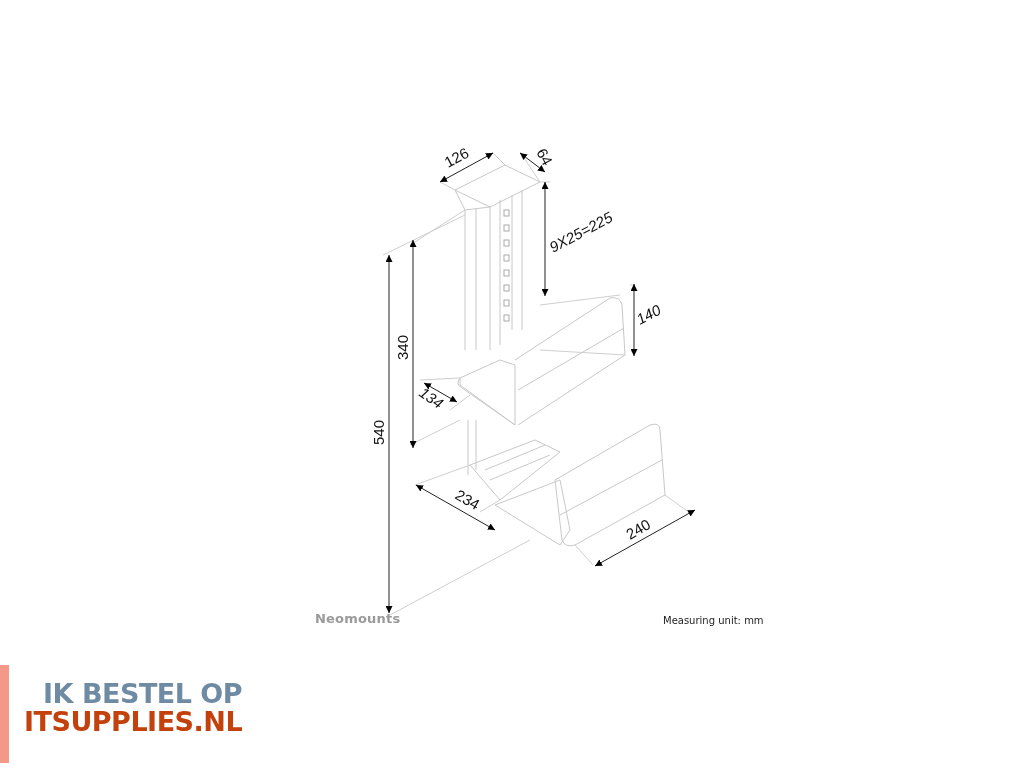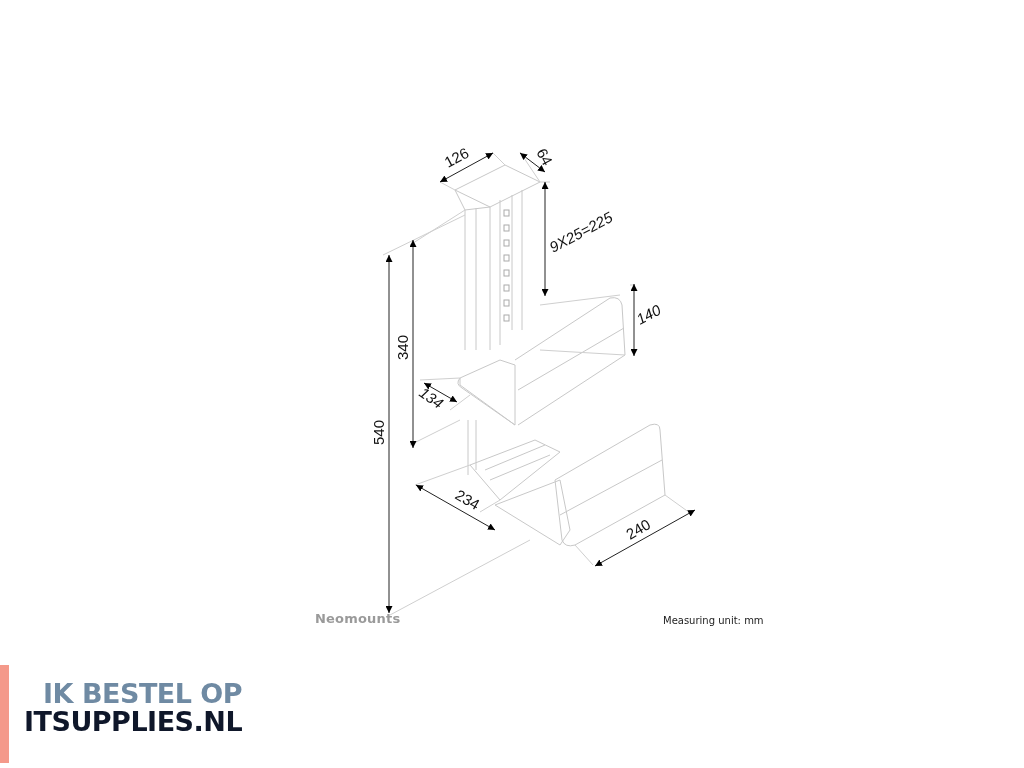--- a/index.html
+++ b/index.html
@@ -4,21 +4,21 @@
 <style>
   html, body { margin: 0; padding: 0; background: #ffffff; }
   body { width: 1024px; height: 768px; position: relative; overflow: hidden; font-family: "Liberation Sans", sans-serif; }
   #drawing { position: absolute; left: 0; top: 0; width: 1024px; height: 768px; }
   .dim-label { font-family: "Liberation Sans", sans-serif; font-size: 15px; fill: #111; }
   .brand { position: absolute; left: 271px; top: 611px; font-size: 13px; font-weight: bold; color: #9a9a9a; letter-spacing: 0.2px; font-family: "DejaVu Sans", sans-serif; margin-left: 44px; }
   .unit { position: absolute; left: 663px; top: 615px; font-size: 10px; color: #222; font-family: "DejaVu Sans", sans-serif; }
   .logo-bar { position: absolute; left: 0; top: 665px; width: 9px; height: 98px; background: #f4998a; }
   .logo { position: absolute; left: 24px; top: 680px; font-family: "DejaVu Sans", sans-serif; font-weight: bold; line-height: 28px; letter-spacing: -0.5px; text-align: right; }
   .logo .l1 { color: #6f8aa3; font-size: 27px; display: block; }
-  .logo .l2 { color: #0f172a; font-size: 27px; display: block; }
+  .logo .l2 { color: #c2410c; font-size: 27px; display: block; }
 </style>
 </head>
 <body>
 
 <svg id="drawing" viewBox="0 0 1024 768" xmlns="http://www.w3.org/2000/svg">
   <defs>
     <marker id="arr" viewBox="0 0 10 10" refX="10" refY="5" markerWidth="7" markerHeight="7" orient="auto-start-reverse">
       <path d="M0,0 L10,5 L0,10 z" fill="#000"></path>
     </marker>
   </defs>

